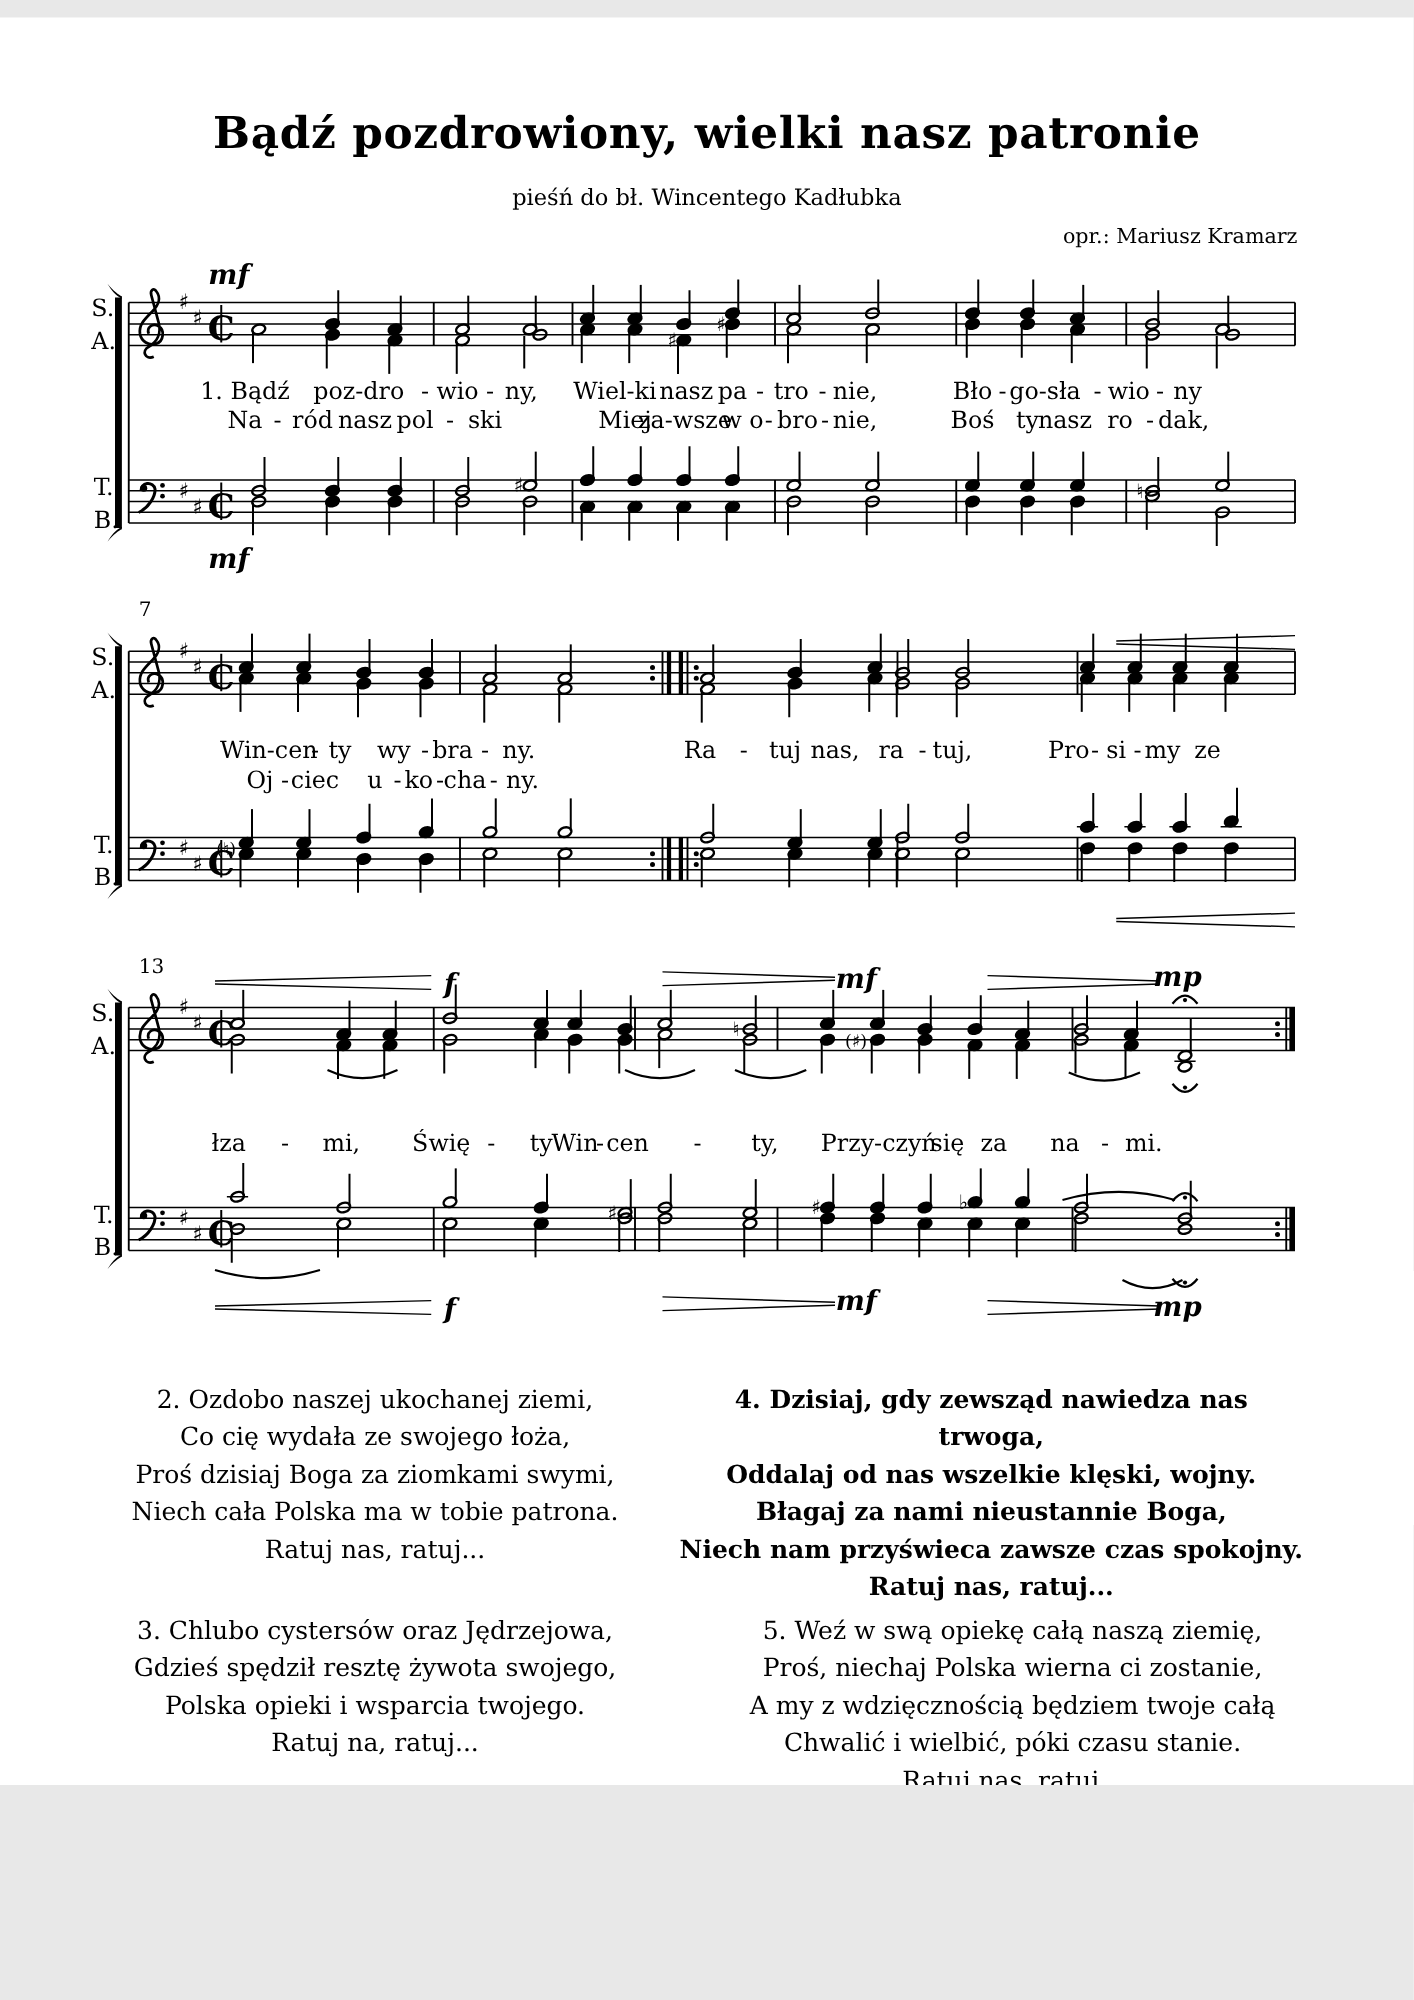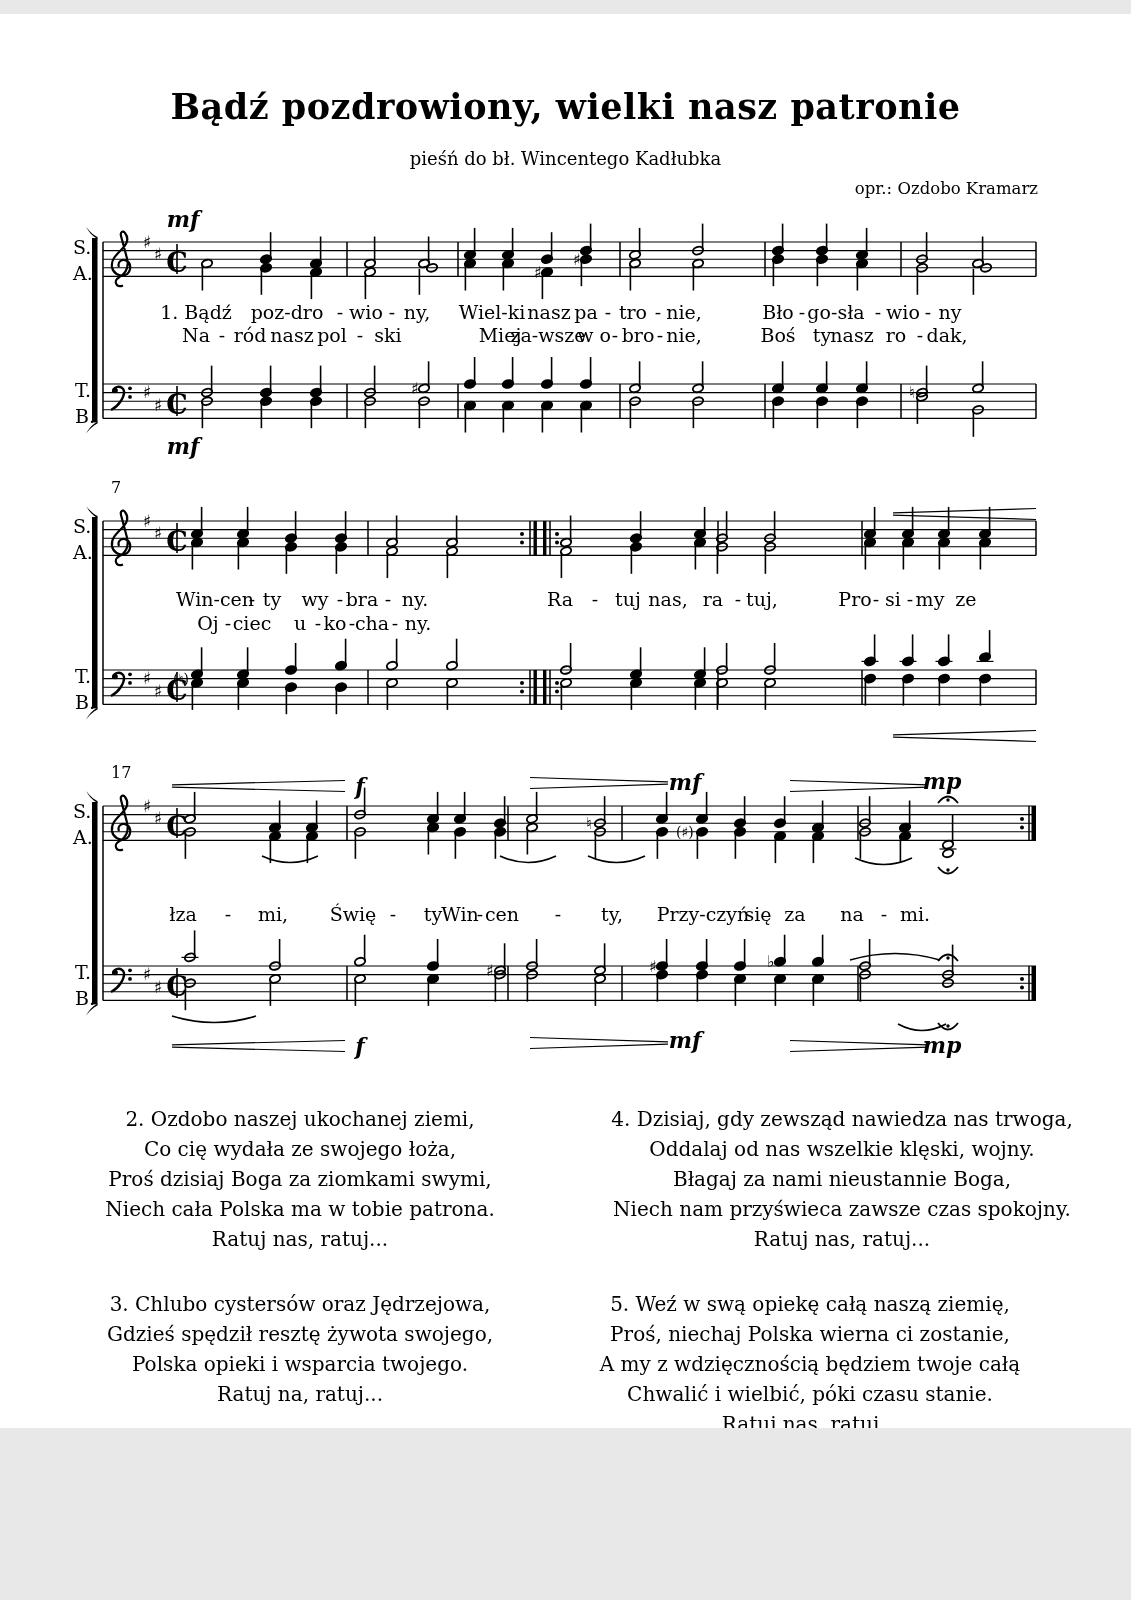--- a/index.html
+++ b/index.html
@@ -8,32 +8,32 @@
   .title{position:absolute;top:72px;left:0;width:1131px;text-align:center;
          font-size:35px;font-weight:bold;letter-spacing:.5px;}
   .subtitle{position:absolute;top:134px;left:0;width:1131px;text-align:center;font-size:18px;}
   .arranger{position:absolute;top:165px;left:0;width:1038px;text-align:right;font-size:16.5px;}
   .lbl{position:absolute;font-size:19px;line-height:19px;}
   .mnum{position:absolute;font-size:16px;line-height:16px;}
   svg#score{position:absolute;left:0;top:0;}
   .verse{position:absolute;font-size:20px;line-height:30px;text-align:center;}
   .v2{left:70px;top:1090px;width:460px;text-align:center;}
   .v3{left:70px;top:1275px;width:460px;}
-  .v4{left:592px;top:1090px;width:500px;}
+  .v4{left:543px;top:1090px;width:500px;font-weight:bold;}
   .v5{left:560px;top:1275px;width:500px;}
   .footer{position:absolute;top:1494px;left:0;width:1131px;text-align:center;font-size:17px;}
 </style>
 </head>
 <body>
 
 <div class="page">
 
   <div class="title">Bądź pozdrowiony, wielki nasz patronie</div>
   <div class="subtitle">pieśń do bł. Wincentego Kadłubka</div>
-  <div class="arranger">opr.: Ozdobo Kramarz</div>
+  <div class="arranger">opr.: Mariusz Kramarz</div>
 
   <svg id="score" width="1131" height="1080">
       <g>
         <line x1="103" y1="228" x2="1036" y2="228" stroke="#000" stroke-width="1.1"></line>
         <line x1="103" y1="236.6" x2="1036" y2="236.6" stroke="#000" stroke-width="1.1"></line>
         <line x1="103" y1="245.2" x2="1036" y2="245.2" stroke="#000" stroke-width="1.1"></line>
         <line x1="103" y1="253.8" x2="1036" y2="253.8" stroke="#000" stroke-width="1.1"></line>
         <line x1="103" y1="262.4" x2="1036" y2="262.4" stroke="#000" stroke-width="1.1"></line>
         <line x1="103" y1="370" x2="1036" y2="370" stroke="#000" stroke-width="1.1"></line>
         <line x1="103" y1="378.6" x2="1036" y2="378.6" stroke="#000" stroke-width="1.1"></line>
@@ -688,21 +688,21 @@
   <div class="lbl" style="left:73px;top:503px">S.</div>
   <div class="lbl" style="left:73px;top:529px">A.</div>
   <div class="lbl" style="left:75px;top:653px">T.</div>
   <div class="lbl" style="left:75px;top:679px">B.</div>
   <div class="lbl" style="left:73px;top:788px">S.</div>
   <div class="lbl" style="left:73px;top:814px">A.</div>
   <div class="lbl" style="left:75px;top:949px">T.</div>
   <div class="lbl" style="left:75px;top:975px">B.</div>
 
   <div class="mnum" style="left:111px;top:466px">7</div>
-  <div class="mnum" style="left:111px;top:751px">17</div>
+  <div class="mnum" style="left:111px;top:751px">13</div>
 
   <div class="verse v2">
     <div>2. Ozdobo naszej ukochanej ziemi,</div>
     <div>Co cię wydała ze swojego łoża,</div>
     <div>Proś dzisiaj Boga za ziomkami swymi,</div>
     <div>Niech cała Polska ma w tobie patrona.</div>
     <div>Ratuj nas, ratuj...</div>
   </div>
   <div class="verse v3">
     <div>3. Chlubo cystersów oraz Jędrzejowa,</div>

